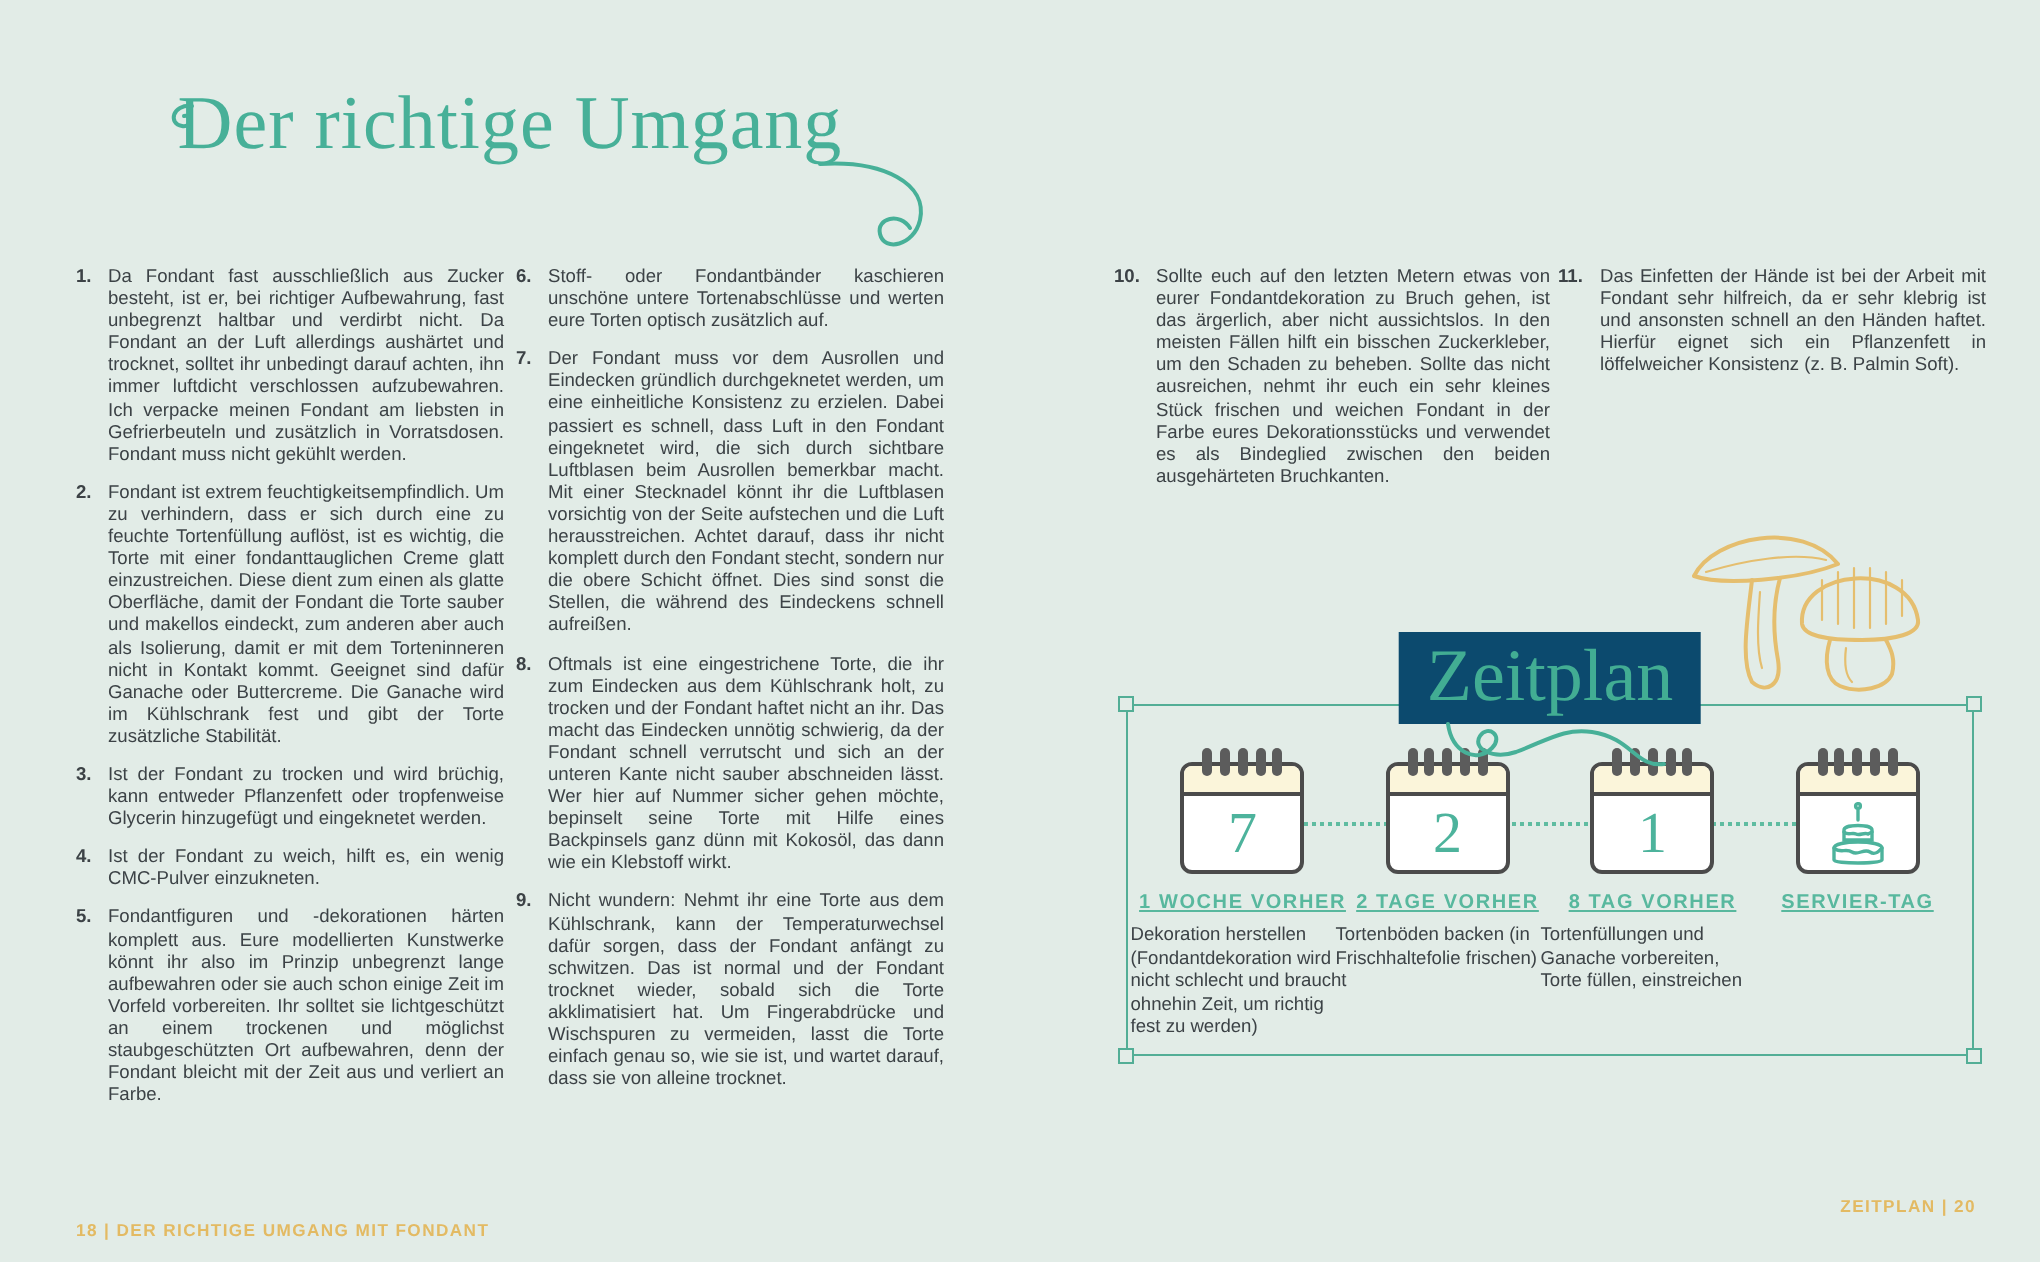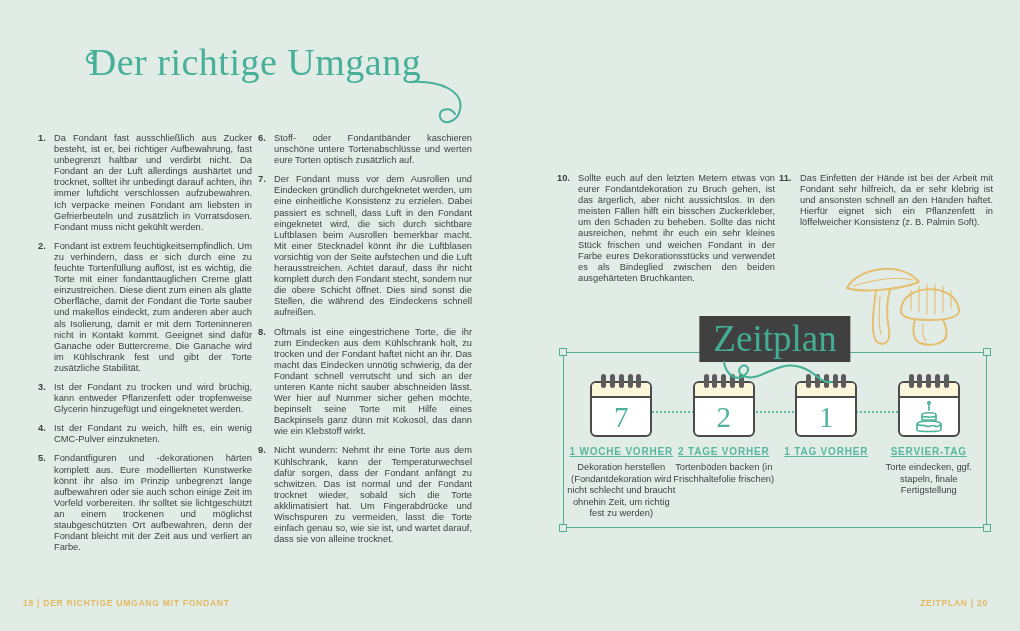--- a/index.html
+++ b/index.html
@@ -23,21 +23,21 @@
   .flourish { position:absolute; pointer-events:none; }
   .flourish path { fill:none; stroke:#47b098; stroke-width:2; stroke-linecap:round; }
 
   
   .col { position:absolute; top:133px; }
   .col-1 { left:38px;  width:214px; }
   .col-2 { left:258px; width:214px; }
   .col-3 { left:557px; width:218px; }
   .col-4 { left:779px; width:214px; }
   .tip { position:relative; margin-bottom:8px; padding-left:16px; }
-  .wide-num .tip { padding-left:21px;margin-top:40px; }
+  .wide-num .tip { padding-left:21px; }
   .tip-num { position:absolute; left:0; top:0; font-weight:bold; font-size:9.3px; }
   .tip-text {
     display:block; font-size:9.3px; line-height:11.1px;
     text-align:justify; hyphens:auto; -webkit-hyphens:auto;
   }
 
   
   .mushrooms { position:absolute; left:843px; top:252px; }
   .mushrooms path { fill:none; stroke:#e5be6e; stroke-width:2; stroke-linecap:round; stroke-linejoin:round; }
   .mushrooms .thin { stroke-width:1.1; }
@@ -52,21 +52,21 @@
     border:1px solid #53ae96; background:#e2ece7;
   }
   .knot.tl { left:-5px; top:-5px; }
   .knot.tr { right:-5px; top:-5px; }
   .knot.bl { left:-5px; bottom:-5px; }
   .knot.br { right:-5px; bottom:-5px; }
 
   .zp-heading {
     position:absolute; left:775px; top:316px; transform:translateX(-50%);
     font-family:"Liberation Serif", serif; font-size:37px; color:#42ad93;
-    background:#404040; padding:0 14px; line-height:46px; z-index:2;
+    background:#0c4a6e; padding:0 14px; line-height:46px; z-index:2;
     white-space:nowrap;
   }
   .zp-swash { z-index:3; }
 
   .timeline-dots {
     position:absolute; left:45px; right:45px; top:58px;
     border-top:2px dotted #5fbca1;
   }
   .ms-row {
     position:absolute; left:0; top:0; width:100%; height:100%;
@@ -91,30 +91,30 @@
     font-family:"Liberation Serif", serif; font-size:29px; line-height:38px; color:#4db39c;
   }
   .cake-wrap { display:flex; justify-content:center; align-items:center; height:39px; }
   .cake-wrap path, .cake-wrap line, .cake-wrap circle { fill:none; stroke:#4db39c; stroke-width:1.7; stroke-linecap:round; }
 
   .ms-label {
     margin-top:9px; font-size:10px; font-weight:bold; letter-spacing:0.8px;
     color:#58b89e; white-space:nowrap;text-decoration:underline;
   }
   .ms-desc {
-    margin-top:5px; font-size:9.3px; line-height:11.6px; text-align:center;
+    margin-top:5px; font-size:9.3px; line-height:11.6px; 
     color:#3c4246; width:112px;
   }
 
   
   .footer {
     position:absolute; top:598px; font-size:8.6px; font-weight:bold;
     letter-spacing:0.7px; color:#e3ba63;
   }
-  .footer-left { left:23px; }
+  .footer-left { left:38px;margin-top:12px; }
   .footer-right { right:32px; }
 </style>
 </head>
 <body>
 
 <h1 class="title-block">
   <span class="title-line">Der richtige Umgang</span>
 </h1>
 <svg class="flourish" style="left:80px; top:50px;" width="20" height="20" viewBox="0 0 20 20">
   <path d="M16,3 C6,2 4,12 11,13 C16,14 16,7 12,8"></path>
@@ -250,21 +250,22 @@
             <span class="ring"></span>
             <span class="ring"></span>
             <span class="ring"></span>
             <span class="ring"></span>
         </div>
         <div class="cal-body">
           <div class="cal-head"></div>
           <span class="cal-num">1</span>
         </div>
       </div>
-      <div class="ms-label">1 TAG VORHER</div>
+      <div class="ms-label">8 TAG VORHER</div>
+      <div class="ms-desc">Tortenfüllungen und Ganache vorbereiten, Torte füllen, einstreichen</div>
     </div>
 
     <div class="ms">
       <div class="cal">
         <div class="rings">
           <span class="ring"></span>
             <span class="ring"></span>
             <span class="ring"></span>
             <span class="ring"></span>
             <span class="ring"></span>
@@ -277,19 +278,18 @@
               <circle cx="18" cy="2" r="1.2"></circle>
               <path d="M11,14 C11,11 25,11 25,14 L25,19 L11,19 Z"></path>
               <path d="M11,15 C13,17 15,15 17,16 C19,17 21,15 23,16 L25,15"></path>
               <path d="M6,23 C6,19 30,19 30,23 L30,29 C30,31 6,31 6,29 Z"></path>
               <path d="M6,23 C9,26 12,23 15,25 C18,27 21,23 24,25 C27,27 29,24 30,23"></path>
             </svg>
           </div>
         </div>
       </div>
       <div class="ms-label">SERVIER-TAG</div>
-      <div class="ms-desc">Torte eindecken, ggf. stapeln, finale Fertigstellung</div>
     </div>
   </div>
 </div>
 
 <div class="footer footer-left">18 | DER RICHTIGE UMGANG MIT FONDANT</div>
 <div class="footer footer-right">ZEITPLAN | 20</div>
 
 </body></html>

